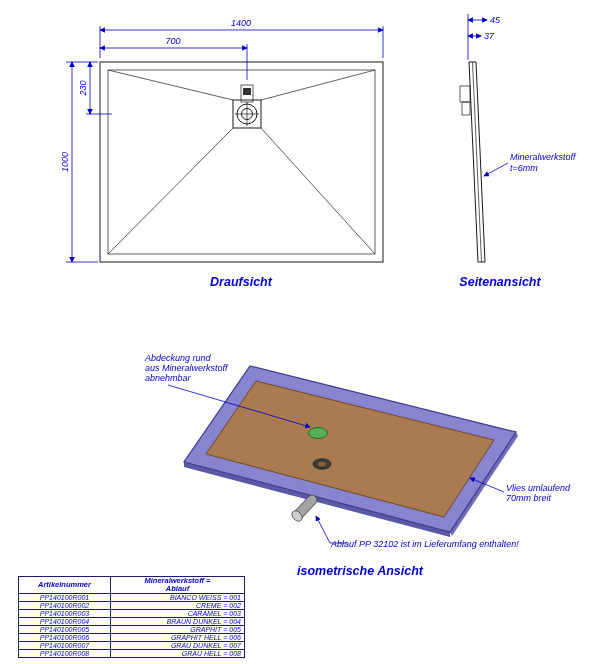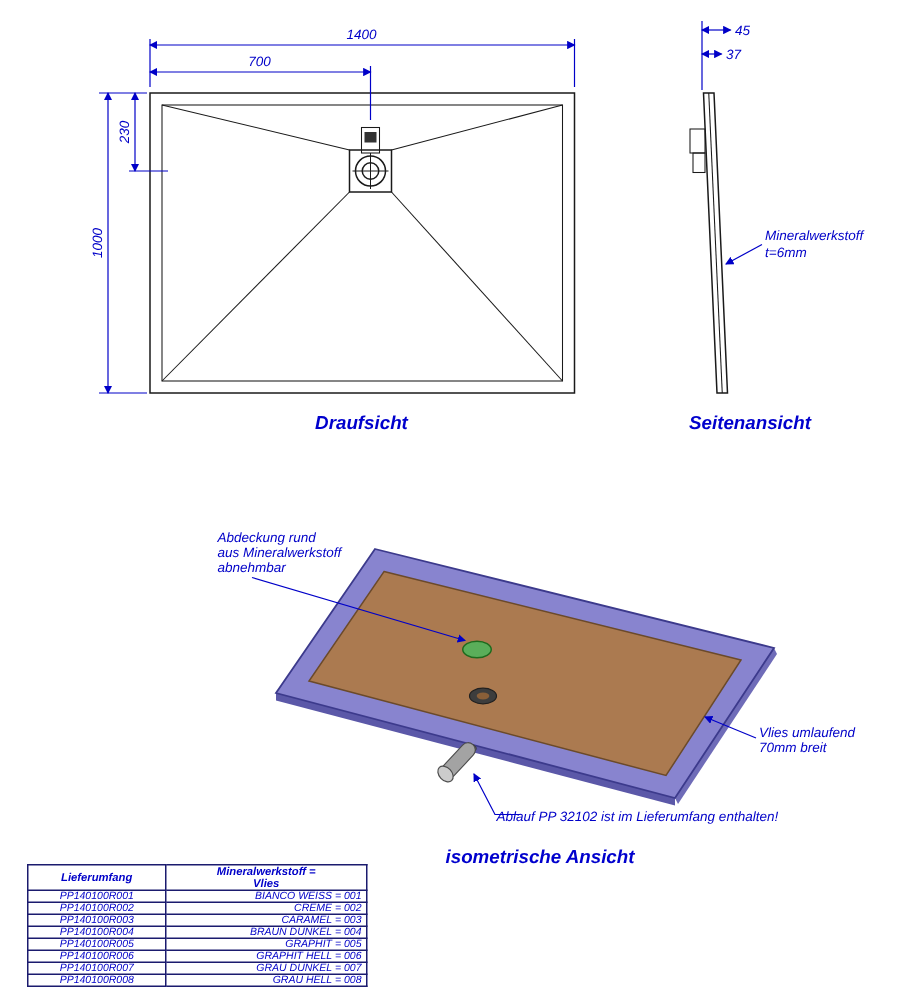--- a/index.html
+++ b/index.html
@@ -136,24 +136,24 @@
   </g>
 </svg>
 
 <table class="ftable">
   <colgroup>
         <col class="col-art">
         <col class="col-farbe">
       </colgroup>
   <thead>
     <tr>
-      <th>Lieferumfang</th>
+      <th>Artikelnummer</th>
       <th>
         <div>Mineralwerkstoff =</div>
-        <div>Vlies</div>
+        <div>Ablauf</div>
       </th>
     </tr>
   </thead>
   <tbody>
     <tr>
       <td class="c-art">PP140100R001</td>
       <td class="c-farbe">BIANCO WEISS = 001</td>
     </tr>
     <tr>
       <td class="c-art">PP140100R002</td>

